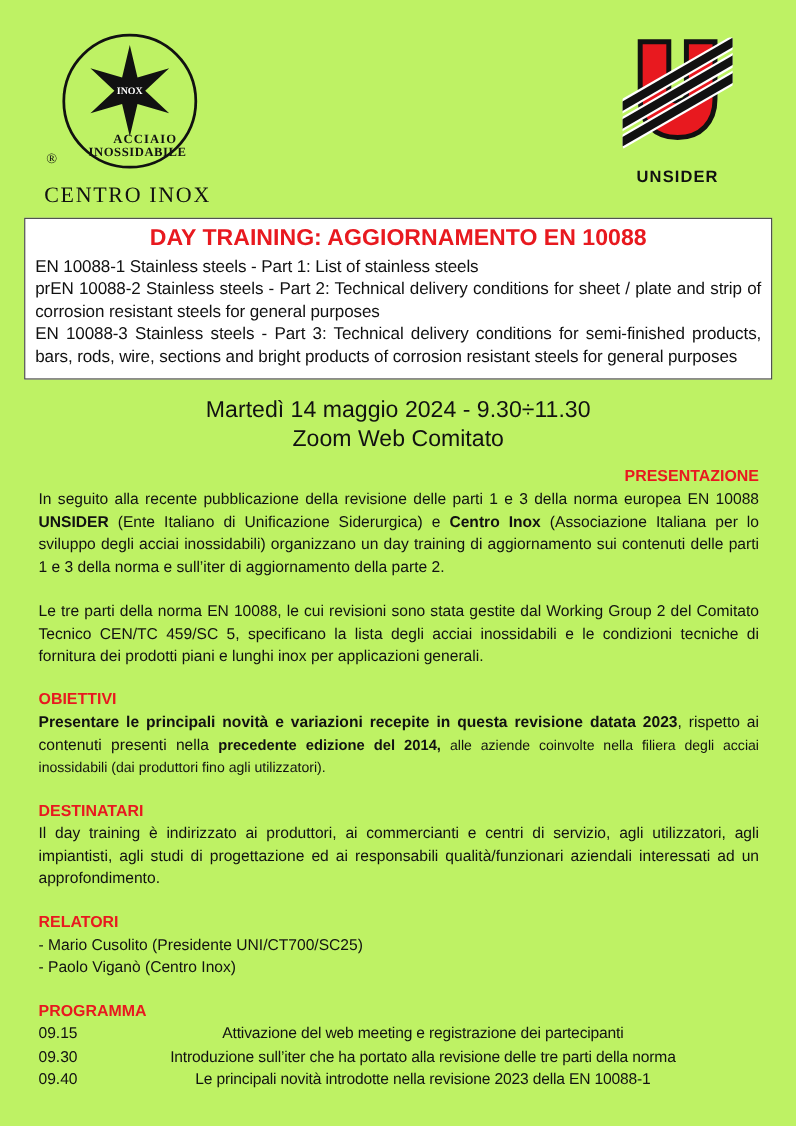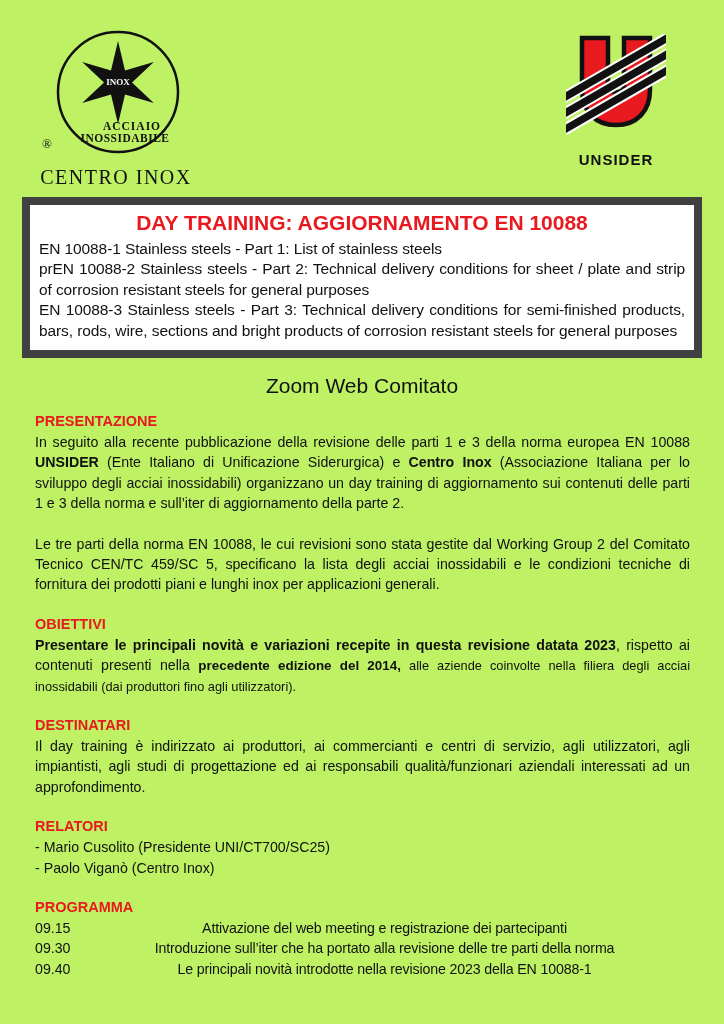--- a/index.html
+++ b/index.html
@@ -35,21 +35,21 @@
     font-size: 15px;
     font-weight: bold;
     letter-spacing: 1px;
     margin-top: 9px;
     white-space: nowrap;
   }
 
   
   .title-box {
     margin: 8px 22px 0 22px;
-    border: 8px solid #404040;
+    border: 1px solid #404040;
     padding: 4px 9px 9px 9px;
     background: #ffffff;
   }
   .title-box .box-title {
     text-align: center;
     color: #e8191f;
     font-weight: bold;
     font-size: 21px;
     margin: 2px 0 4px 0;
   }
@@ -75,21 +75,21 @@
     font-size: 14.2px;
     line-height: 1.44;
   }
   .section-heading {
     color: #e8191f;
     font-weight: bold;
     font-size: 14.5px;
     margin-top: 19px;
     text-align: left;
   }
-  .section-heading.first { margin-top: 0; }
+  .section-heading.first { margin-top: 0; text-align: right; }
   .main p.body { text-align: justify; }
   .main p.body.gap { margin-top: 20px; }
   .bold { font-weight: bold; }
   .t-mid { font-size: 13.4px; font-weight: bold; }
   .t-small { font-size: 12.8px; }
 
   .relatori-list p { text-align: left; }
 
   .prog-row { display: flex; }
   .prog-row .time { width: 44px; flex: none; }
@@ -132,20 +132,21 @@
   </div>
 
   <div class="title-box">
     <div class="box-title">DAY TRAINING: AGGIORNAMENTO EN 10088</div>
     <p class="box-line">EN 10088-1 Stainless steels - Part 1: List of stainless steels</p>
     <p class="box-line">prEN 10088-2 Stainless steels - Part 2: Technical delivery conditions for sheet / plate and strip of corrosion resistant steels for general purposes</p>
     <p class="box-line">EN 10088-3 Stainless steels - Part 3: Technical delivery conditions for semi-finished products, bars, rods, wire, sections and bright products of corrosion resistant steels for general purposes</p>
   </div>
 
   <div class="date-block">
+    <div>Martedì 14 maggio 2024 - 9.30÷11.30</div>
     <div>Zoom Web Comitato</div>
   </div>
 
   <div class="main">
 
     <div class="section-heading first">PRESENTAZIONE</div>
     <p class="body"><span>In seguito alla recente pubblicazione della revisione delle parti 1 e 3 della norma europea EN 10088 </span><span class="bold">UNSIDER</span><span> (Ente Italiano di Unificazione Siderurgica) e </span><span class="bold">Centro Inox</span><span> (Associazione Italiana per lo sviluppo degli acciai inossidabili) organizzano un day training di aggiornamento sui contenuti delle parti 1 e 3 della norma e sull’iter di aggiornamento della parte 2.</span></p>
     <p class="body gap">Le tre parti della norma EN 10088, le cui revisioni sono stata gestite dal Working Group 2 del Comitato Tecnico CEN/TC 459/SC 5, specificano la lista degli acciai inossidabili e le condizioni tecniche di fornitura dei prodotti piani e lunghi inox per applicazioni generali.</p>
 
     <div class="section-heading">OBIETTIVI</div>

